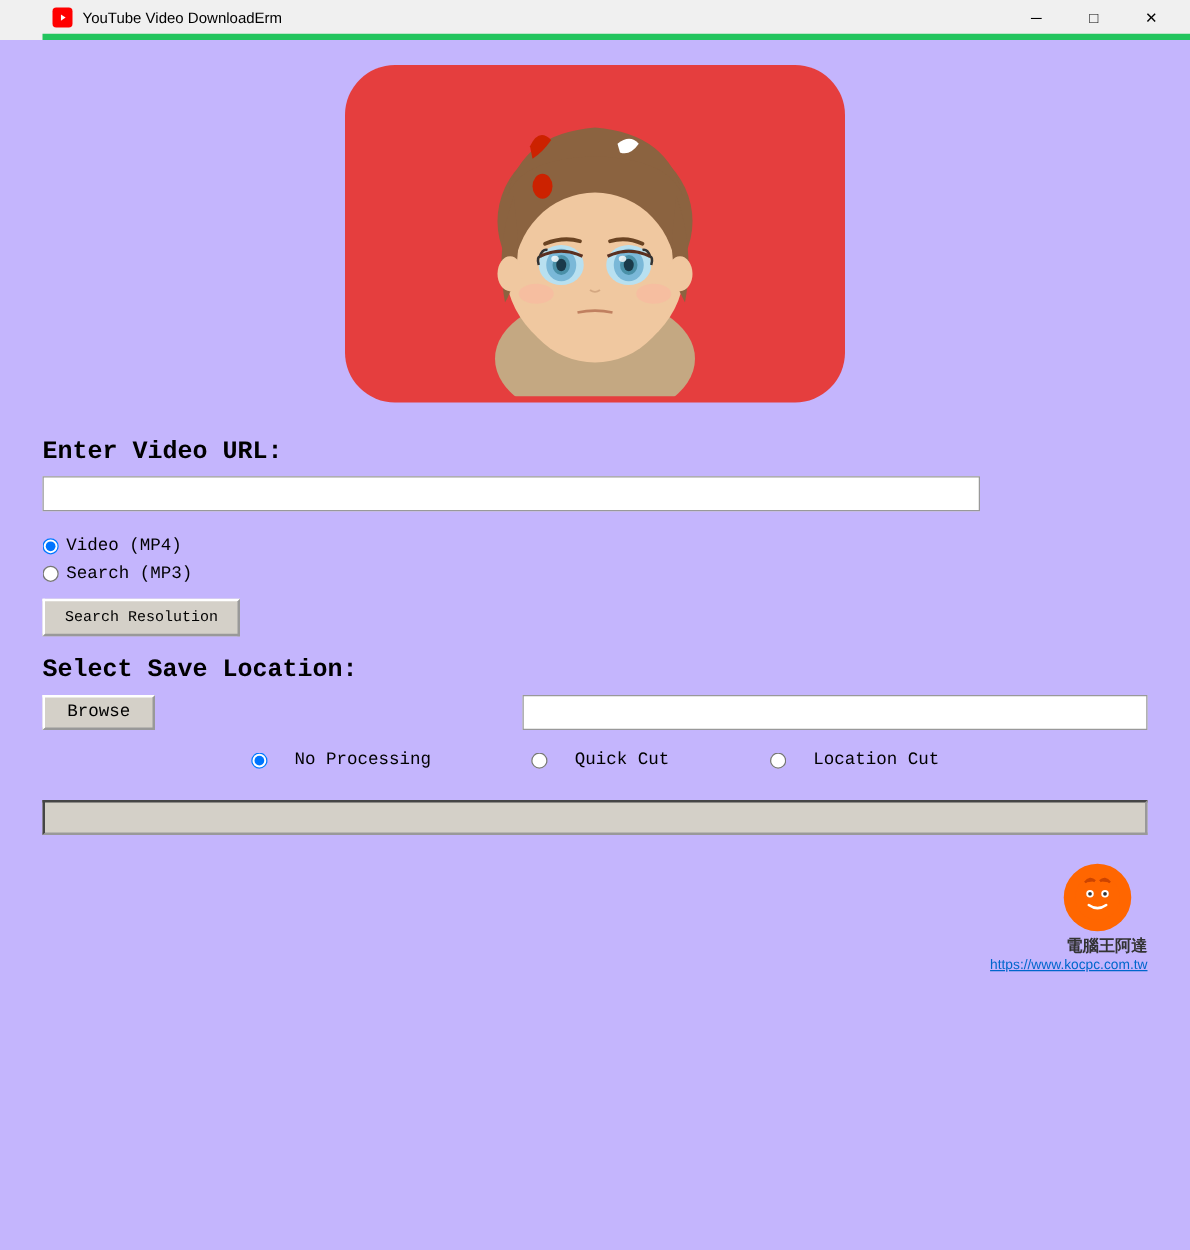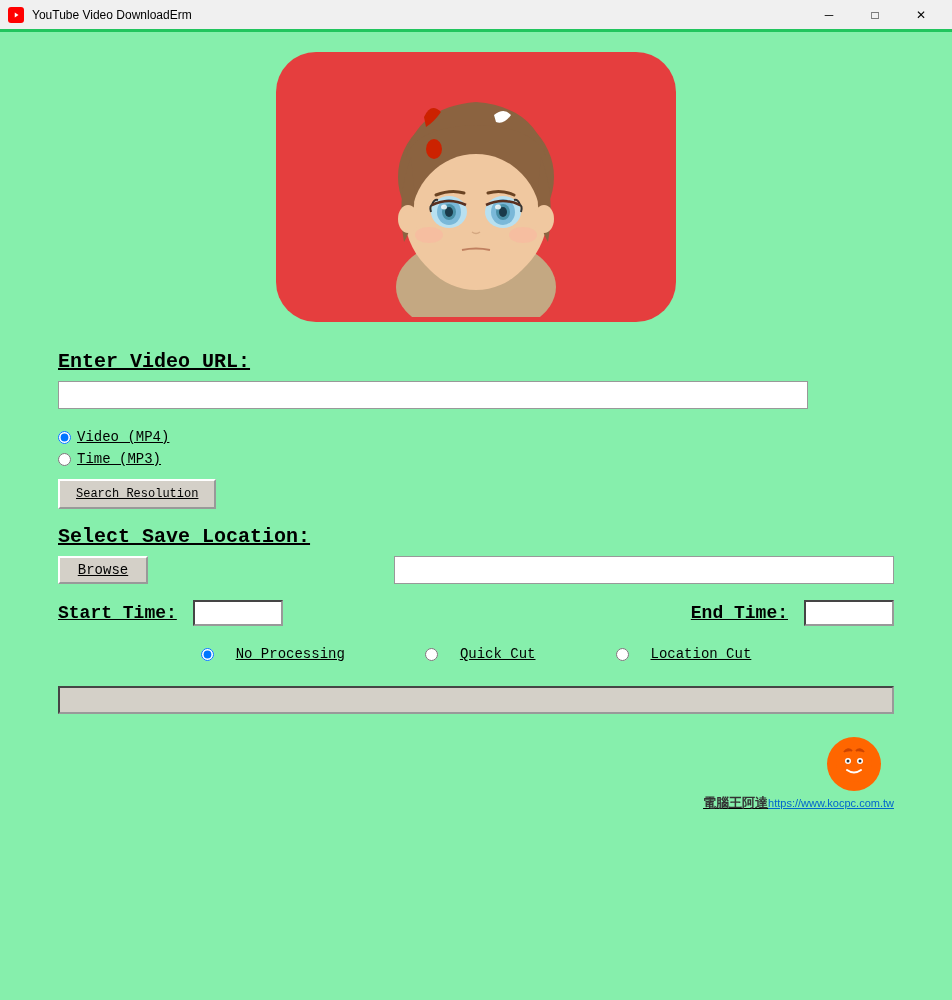--- a/index.html
+++ b/index.html
@@ -17,22 +17,23 @@
       display: flex;
       flex-direction: column;
     }
 
     .title-bar {
       background: #f0f0f0;
       height: 32px;
       display: flex;
       align-items: center;
       padding: 0 8px;
-      border-bottom: 3px solid #22c55e;
+      border-bottom: 5px solid #22c55e;
       flex-shrink: 0;
+      margin-left: 34px;
     }
 
     .title-bar-icon {
       width: 16px;
       height: 16px;
       background: #ff0000;
       border-radius: 3px;
       margin-right: 8px;
       display: flex;
       align-items: center;
@@ -64,27 +65,26 @@
       cursor: pointer;
       font-size: 12px;
       color: #000;
       display: flex;
       align-items: center;
       justify-content: center;
     }
 
     .app-content {
       flex: 1;
-      background: #86efac;
+      background: #c4b5fd;
       display: flex;
       flex-direction: column;
       align-items: center;
-      padding: 20px 58px;
+      padding: 20px 34px;
       overflow: hidden;
-      text-decoration: underline;
     }
 
     .logo-container {
       width: 400px;
       height: 270px;
       background: #e53e3e;
       border-radius: 40px;
       display: flex;
       align-items: center;
       justify-content: center;
@@ -154,21 +154,20 @@
 
     .format-section {
       display: flex;
       flex-direction: column;
       gap: 6px;
       margin-top: 4px;
     }
 
     .format-option {
       display: flex;
-      align-items: center;
       gap: 6px;
       font-family: 'Courier New', Courier, monospace;
       font-size: 14px;
       cursor: pointer;
     }
 
     .format-option input[type="radio"] {
       cursor: pointer;
     }
 
@@ -445,42 +444,35 @@
 
   <div class="resolution-format-row">
 
     <div class="format-section">
       <label class="format-option">
         <input type="radio" name="format" value="mp4" checked="" style="">
         <span>Video (MP4)</span>
       </label>
       <label class="format-option">
         <input type="radio" name="format" value="mp3" style="">
-        <span>Time (MP3)</span>
+        <span>Search (MP3)</span>
       </label>
     </div>
   </div>
 
   <button class="search-resolution-btn">Search Resolution</button>
 
   <div class="save-location-section">
     <span class="save-location-label">Select Save Location:</span>
     <div class="save-location-row">
       <button class="browse-btn">Browse</button>
       <input type="text" class="save-path-input" style="">
     </div>
   </div>
 
-  <div class="time-row">
-    <span class="time-label">Start Time:</span>
-    <input type="text" class="time-input" style="">
-    <span style="flex:1"></span>
-    <span class="time-label">End Time:</span>
-    <input type="text" class="time-input" style="">
-  </div>
 
   <div class="processing-row">
     <label class="processing-option">
       <input type="radio" name="processing" value="none" checked="" style="">
       <span>No Processing</span>
     </label>
     <label class="processing-option">
       <input type="radio" name="processing" value="quick" style="">
       <span>Quick Cut</span>
     </label>
@@ -506,21 +498,21 @@
               <circle cx="14" cy="17" r="3" fill="white"></circle>
               <circle cx="26" cy="17" r="3" fill="white"></circle>
               <circle cx="14" cy="17" r="1.5" fill="#333"></circle>
               <circle cx="26" cy="17" r="1.5" fill="#333"></circle>
               <path d="M13,26 Q20,31 27,26" stroke="white" stroke-width="2" fill="none" stroke-linecap="round"></path>
               <path d="M10,8 Q14,3 18,7" stroke="#cc4400" stroke-width="2" fill="#cc4400"></path>
               <path d="M22,7 Q26,3 30,8" stroke="#cc4400" stroke-width="2" fill="#cc4400"></path>
             </svg>
           </div>
         </div>
-        <div style="display:flex; flex-direction:row; align-items:center;">
+        <div style="display:flex; flex-direction:column; align-items:flex-end;">
           <span class="watermark-label">電腦王阿達</span>
           <span class="watermark-text">https://www.kocpc.com.tw</span>
         </div>
       </div>
     </div>
   </div>
 
 </div>
 
 </body></html>

